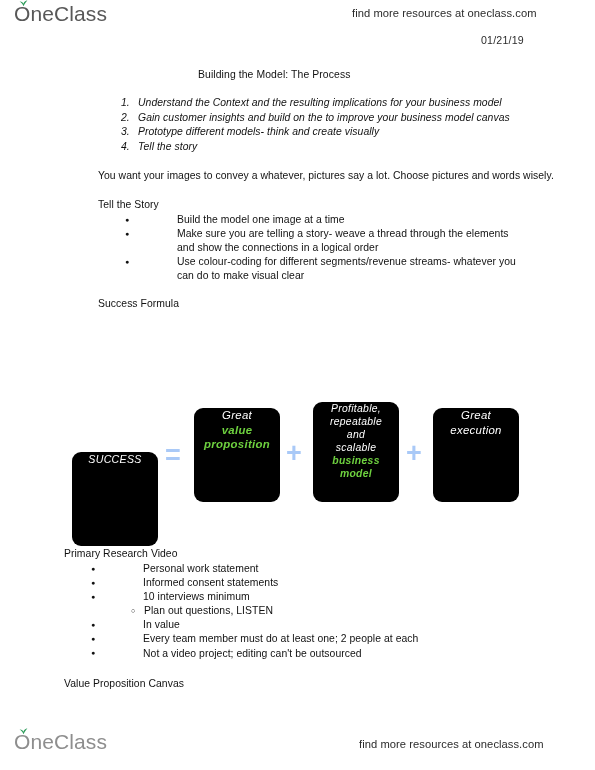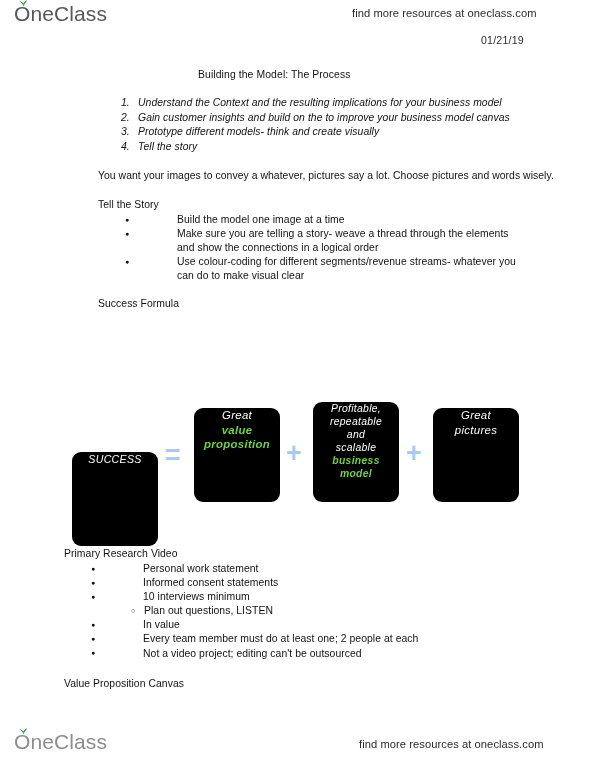--- a/index.html
+++ b/index.html
@@ -304,21 +304,21 @@
       <div class="box-green">business</div>
       <div class="box-green">model</div>
     </div>
   </div>
 
   <div class="formula-operator" id="op-plus-2">+</div>
 
   <div class="formula-box" id="fbox-4">
     <div class="box-text">
       <div class="box-white">Great</div>
-      <div class="box-white">pictures</div>
+      <div class="box-white">execution</div>
     </div>
   </div>
 </div>
 
 <div style="position:absolute; left:0; top:536px; width:595px;">
   <div class="section-heading" style="margin-top:12px;">Primary Research Video</div>
 
   <ul class="bullet-list">
     <li>Personal work statement</li>
     <li>Informed consent statements</li>

